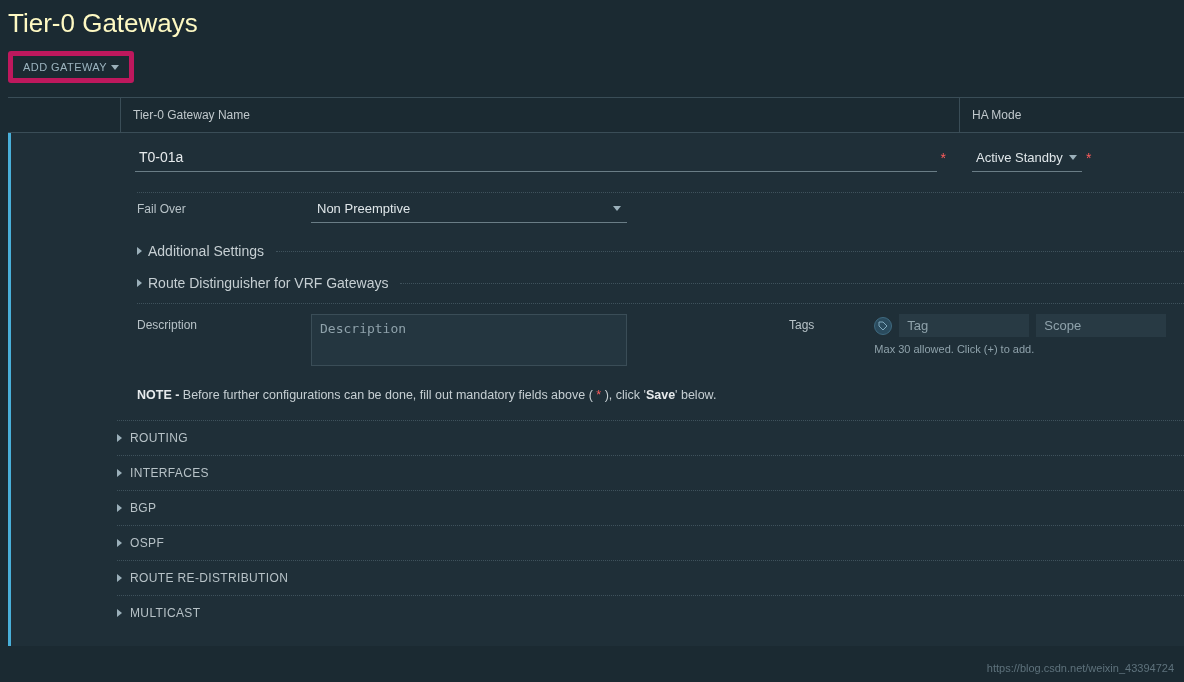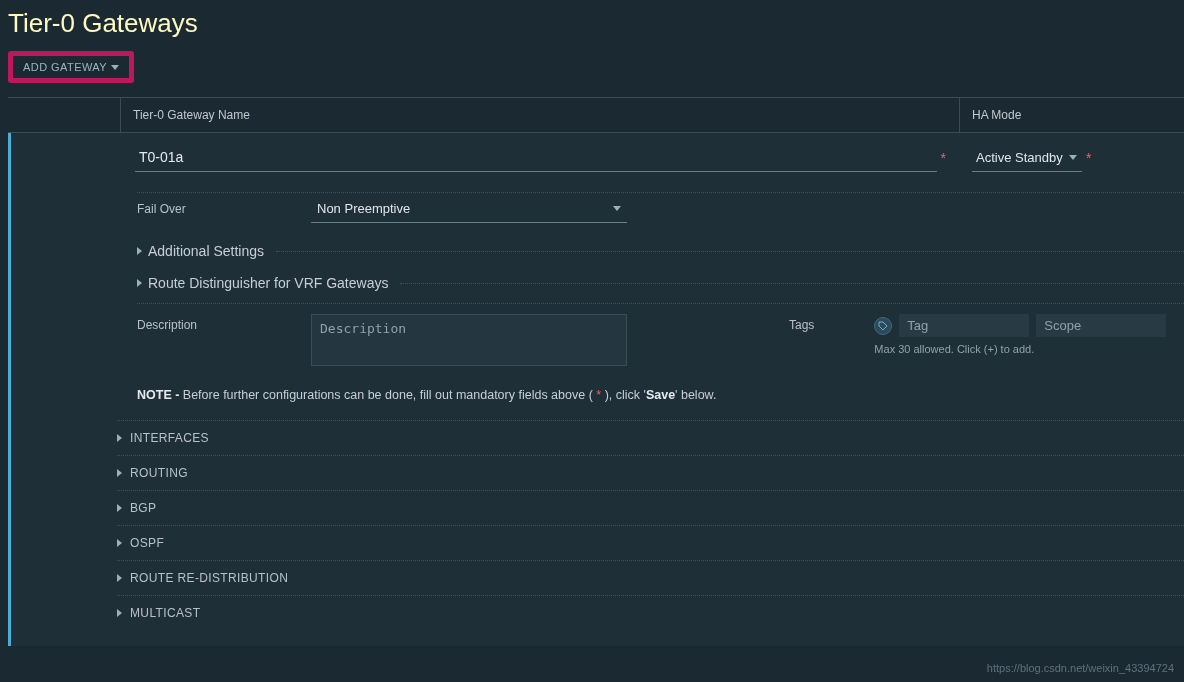--- a/index.html
+++ b/index.html
@@ -308,25 +308,25 @@
           </div>
         </div>
 
         <div class="note-line">
           <span class="bold">NOTE -</span><span> Before further configurations can be done, fill out mandatory fields above ( </span><span style="color:#ff5c5c">*</span><span> ), click '</span><span class="bold">Save</span><span>' below.</span>
         </div>
 
         <div class="sections">
           <div class="section-row">
             <span class="chev-right-sm"></span>
+            <span>ROUTING</span>
+          </div>
+          <div class="section-row">
+            <span class="chev-right-sm"></span>
             <span>INTERFACES</span>
-          </div>
-          <div class="section-row">
-            <span class="chev-right-sm"></span>
-            <span>ROUTING</span>
           </div>
           <div class="section-row">
             <span class="chev-right-sm"></span>
             <span>BGP</span>
           </div>
           <div class="section-row">
             <span class="chev-right-sm"></span>
             <span>OSPF</span>
           </div>
           <div class="section-row">

